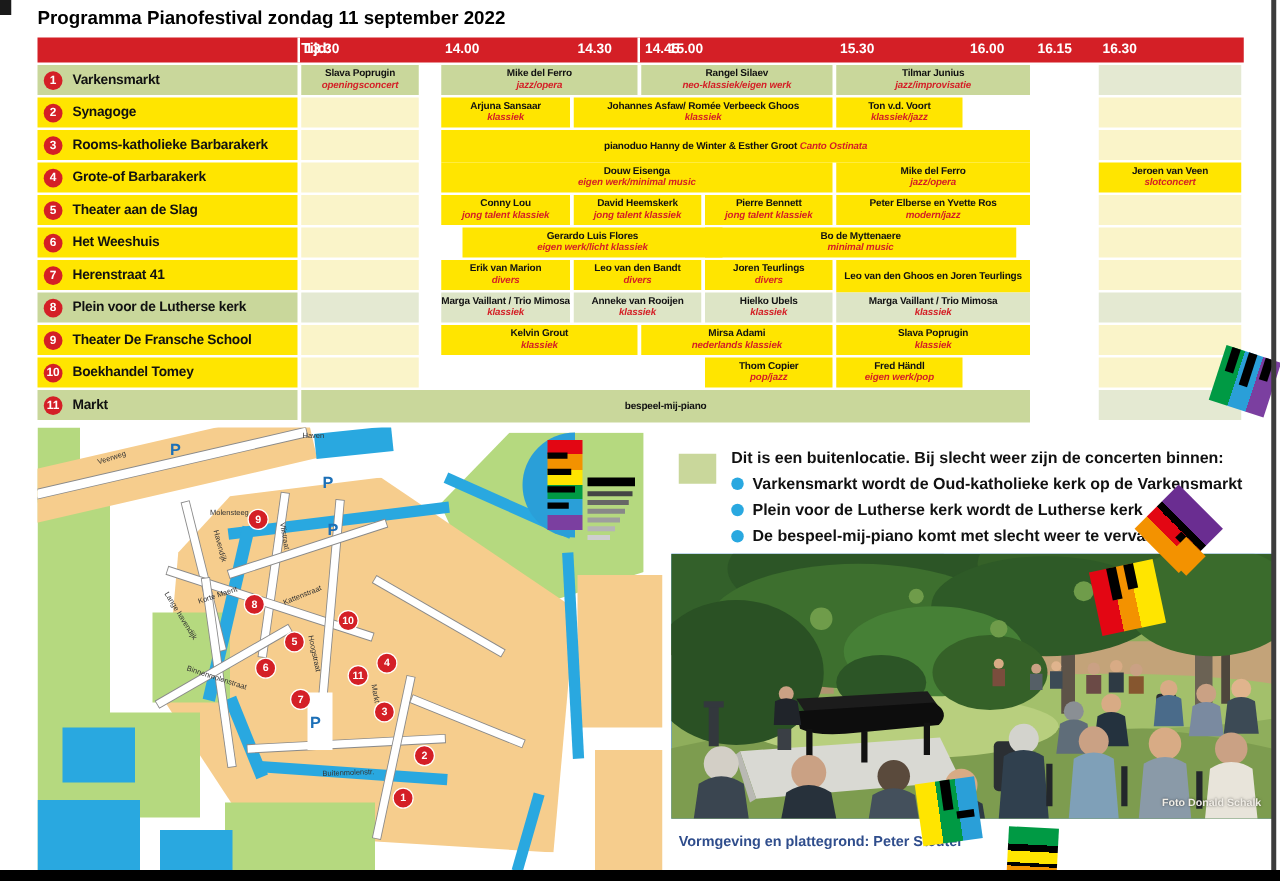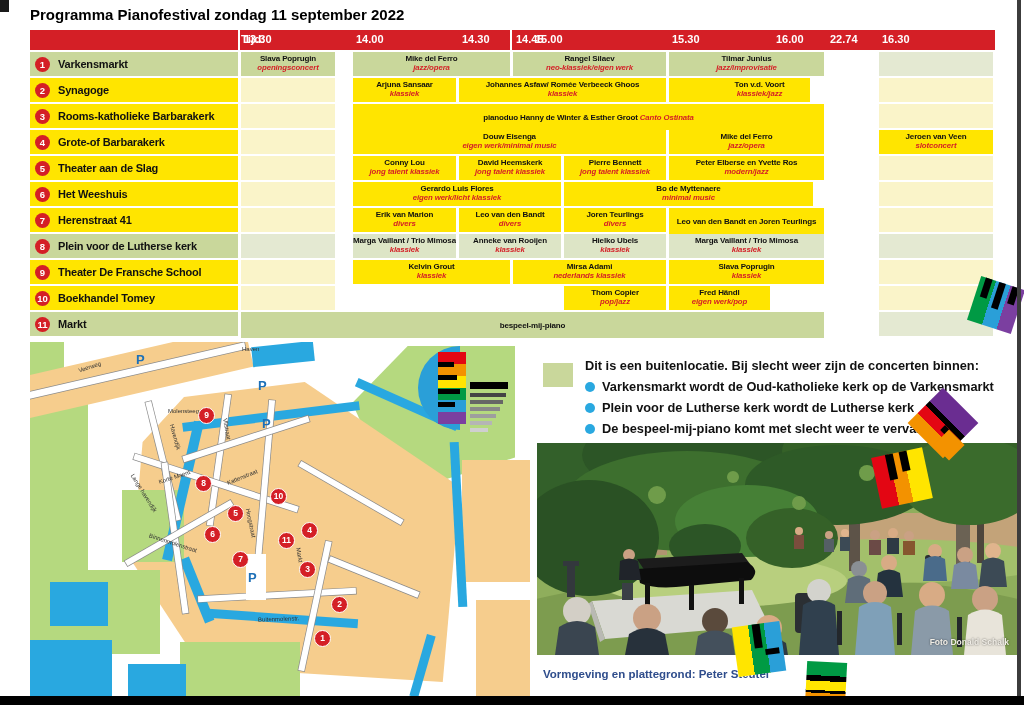--- a/index.html
+++ b/index.html
@@ -78,21 +78,21 @@
 
   <div class="timebar">
     <span class="tijd">Tijd:</span>
   <span class="tlabel" style="left: 214px;">13.30</span>
       <span class="tlabel" style="left: 326px;">14.00</span>
       <span class="tlabel" style="left: 432px;">14.30</span>
       <span class="tlabel" style="left: 486px;">14.45</span>
       <span class="tlabel" style="left: 505px;">15.00</span>
       <span class="tlabel" style="left: 642px;">15.30</span>
       <span class="tlabel" style="left: 746px;">16.00</span>
-      <span class="tlabel" style="left: 800px;">22.74</span>
+      <span class="tlabel" style="left: 800px;">16.15</span>
       <span class="tlabel" style="left: 852px;">16.30</span>
       <div class="tick" style="left: 208px;"></div>
       <div class="tick" style="left: 480px;"></div>
     </div>
 
   <div id="rows">
       <div class="row" style="top: 52px;">
         <div class="venue vgreen">
           <span class="badge">1</span>
           <span class="vname">Varkensmarkt</span>
@@ -122,21 +122,21 @@
         </div>
         <div class="cell tone-paleyellow" style="left: 211px; width: 94px;"></div>
         <div class="cell tone-yellow" style="left: 323px; width: 103px;">
           <span class="a">Arjuna Sansaar</span>
           <span class="g">klassiek</span>
         </div>
         <div class="cell tone-yellow" style="left: 429px; width: 207px;">
           <span class="a">Johannes Asfaw/ Romée Verbeeck Ghoos</span>
           <span class="g">klassiek</span>
         </div>
-        <div class="cell tone-yellow" style="left: 639px; width: 101px; padding-left: 40px;">
+        <div class="cell tone-yellow" style="left: 639px; width: 101px;">
           <span class="a">Ton v.d. Voort</span>
           <span class="g">klassiek/jazz</span>
         </div>
         <div class="cell tone-paleyellow" style="left: 849px; width: 114px;"></div>
       </div>
       <div class="row" style="top: 104px;">
         <div class="venue vyellow">
           <span class="badge">3</span>
           <span class="vname">Rooms-katholieke Barbarakerk</span>
         </div>
@@ -186,21 +186,21 @@
           <span class="g">modern/jazz</span>
         </div>
         <div class="cell tone-paleyellow" style="left: 849px; width: 114px;"></div>
       </div>
       <div class="row" style="top: 182px;">
         <div class="venue vyellow">
           <span class="badge">6</span>
           <span class="vname">Het Weeshuis</span>
         </div>
         <div class="cell tone-paleyellow" style="left: 211px; width: 94px;"></div>
-        <div class="cell tone-yellow" style="left: 323px; width: 208px;">
+        <div class="cell tone-yellow" style="left: 340px; width: 208px;">
           <span class="a">Gerardo Luis Flores</span>
           <span class="g">eigen werk/licht klassiek</span>
         </div>
         <div class="cell tone-yellow" style="left: 534px; width: 249px;">
           <span class="a">Bo de Myttenaere</span>
           <span class="g">minimal music</span>
         </div>
         <div class="cell tone-paleyellow" style="left: 849px; width: 114px;"></div>
       </div>
       <div class="row" style="top: 208px;">
@@ -214,21 +214,21 @@
           <span class="g">divers</span>
         </div>
         <div class="cell tone-yellow" style="left: 429px; width: 102px;">
           <span class="a">Leo van den Bandt</span>
           <span class="g">divers</span>
         </div>
         <div class="cell tone-yellow" style="left: 534px; width: 102px;">
           <span class="a">Joren Teurlings</span>
           <span class="g">divers</span>
         </div>
-        <div class="cell tone-yellow inline" style="left: 639px; width: 155px;"><span class="a">Leo van den Bandt en Joren Teurlings</span></div>
+        <div class="cell tone-yellow inline" style="left: 639px; width: 155px;"><span class="a">Leo van den Ghoos en Joren Teurlings</span></div>
         <div class="cell tone-paleyellow" style="left: 849px; width: 114px;"></div>
       </div>
       <div class="row" style="top: 234px;">
         <div class="venue vgreen">
           <span class="badge">8</span>
           <span class="vname">Plein voor de Lutherse kerk</span>
         </div>
         <div class="cell tone-palegreen" style="left: 211px; width: 94px;"></div>
         <div class="cell tone-greenlight" style="left: 323px; width: 103px;">
           <span class="a">Marga Vaillant / Trio Mimosa</span>

